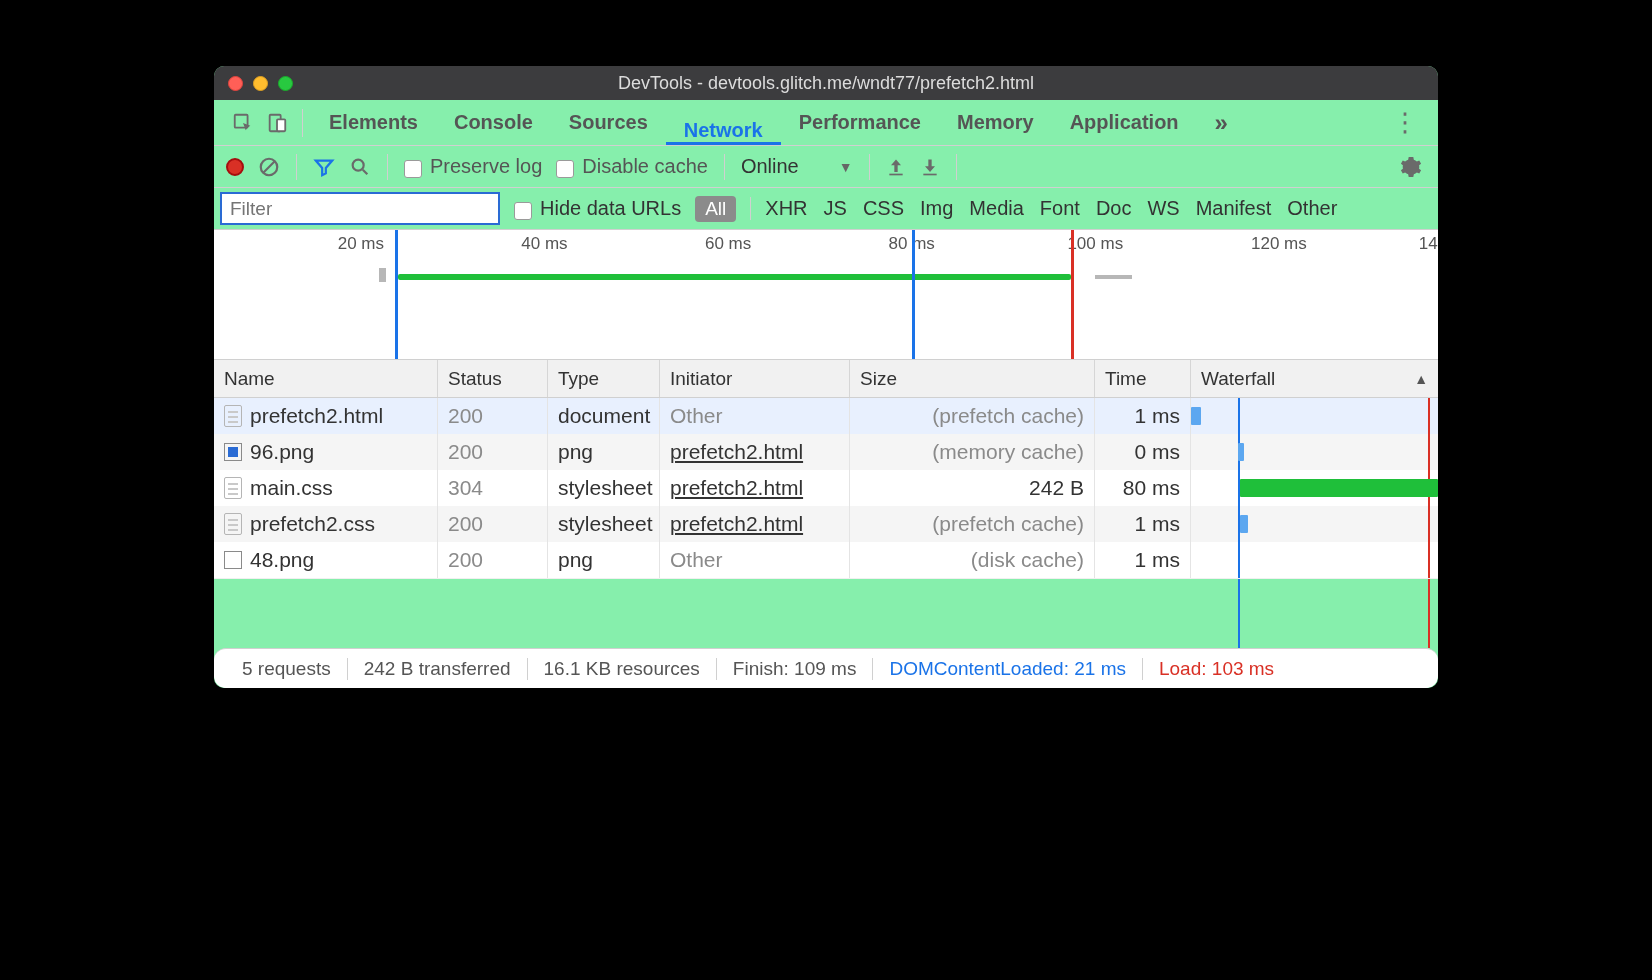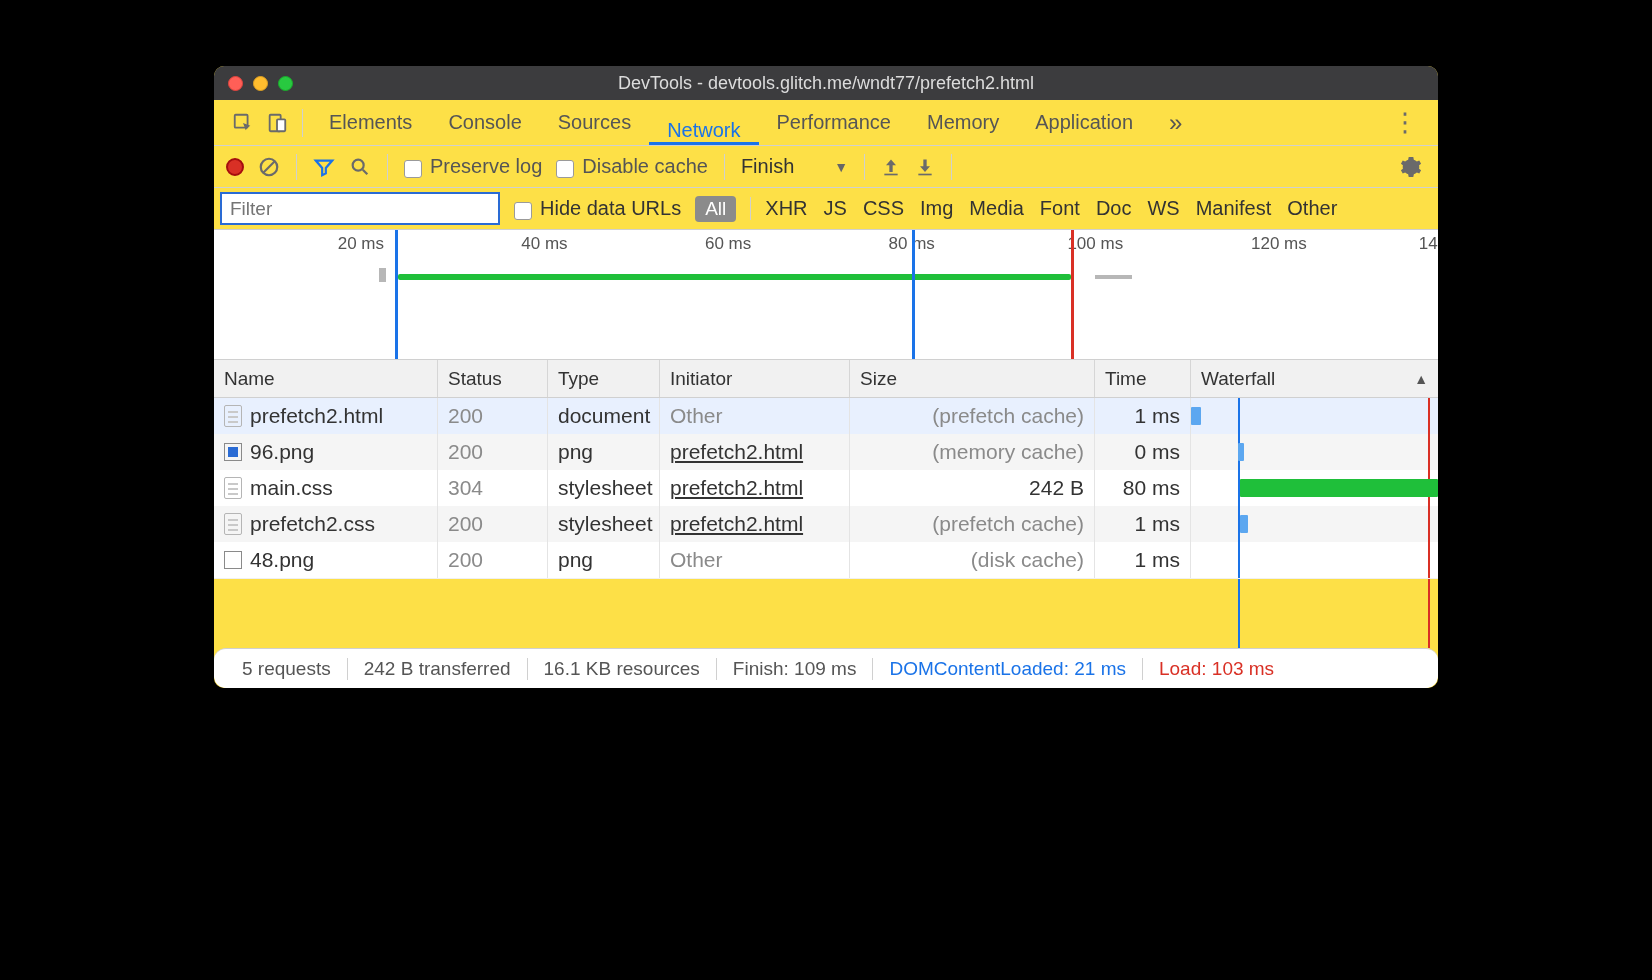--- a/index.html
+++ b/index.html
@@ -9,21 +9,21 @@
     font-family: -apple-system, "Helvetica Neue", Arial, sans-serif;
     font-size: 20px;
     color: #333;
     display: flex;
     align-items: flex-start;
     justify-content: center;
   }
   .window {
     width: 1224px;
     margin-top: 66px;
-    background: #fde047;
+    background: #86efac;
     border-radius: 10px;
     box-shadow: 0 18px 40px rgba(0,0,0,.55);
     overflow: hidden;
   }
   
   .titlebar {
     height: 34px;
     background: #3c3c3e;
     color: #dcdcdc;
     display: flex;
@@ -43,21 +43,21 @@
     height: 46px;
     border-bottom: 1px solid #d0d0d0;
     display: flex;
     align-items: center;
     padding: 0 12px;
     gap: 0;
     color:#555;
   }
   .tabs .iconbtn { width:34px; height:34px; display:flex; align-items:center; justify-content:center; color:#6a6a6a; }
   .tabs .sep { width:1px; height:28px; background:#d0d0d0; margin:0 8px; }
-  .tab { padding: 0 18px; height:100%; display:flex; align-items:center; color:#555; cursor:default;}
+  .tab { padding: 0 18px; height:100%; display:flex; align-items:center; color:#555; cursor:default;font-weight:bold;}
   .tab.active { color:#1a73e8; border-bottom:3px solid #1a73e8; padding-top:19px;}
   .kebab { margin-left:auto; font-size:26px; color:#6a6a6a; padding:0 8px;}
   
   .toolbar {
     height:42px;
     border-bottom:1px solid #d0d0d0;
     display:flex;
     align-items:center;
     padding:0 12px;
     gap:14px;
@@ -233,21 +233,21 @@
     <label class="cbwrap">
       <span class="cb"></span>
       <span>Preserve log</span>
     </label>
     <label class="cbwrap">
       <span class="cb"></span>
       <span>Disable cache</span>
     </label>
     <div class="sep"></div>
     <div class="select">
-      <span>Finish</span>
+      <span>Online</span>
       <span class="caret">▼</span>
     </div>
     <div class="sep"></div>
     <div>
       <svg width="20" height="20" viewBox="0 0 24 24" fill="#6a6a6a">
           <path d="M12 3 l6 7 h-4 v8 h-4 v-8 h-4z"></path>
           <rect x="4" y="20" width="16" height="2"></rect>
         </svg>
     </div>
     <div>

